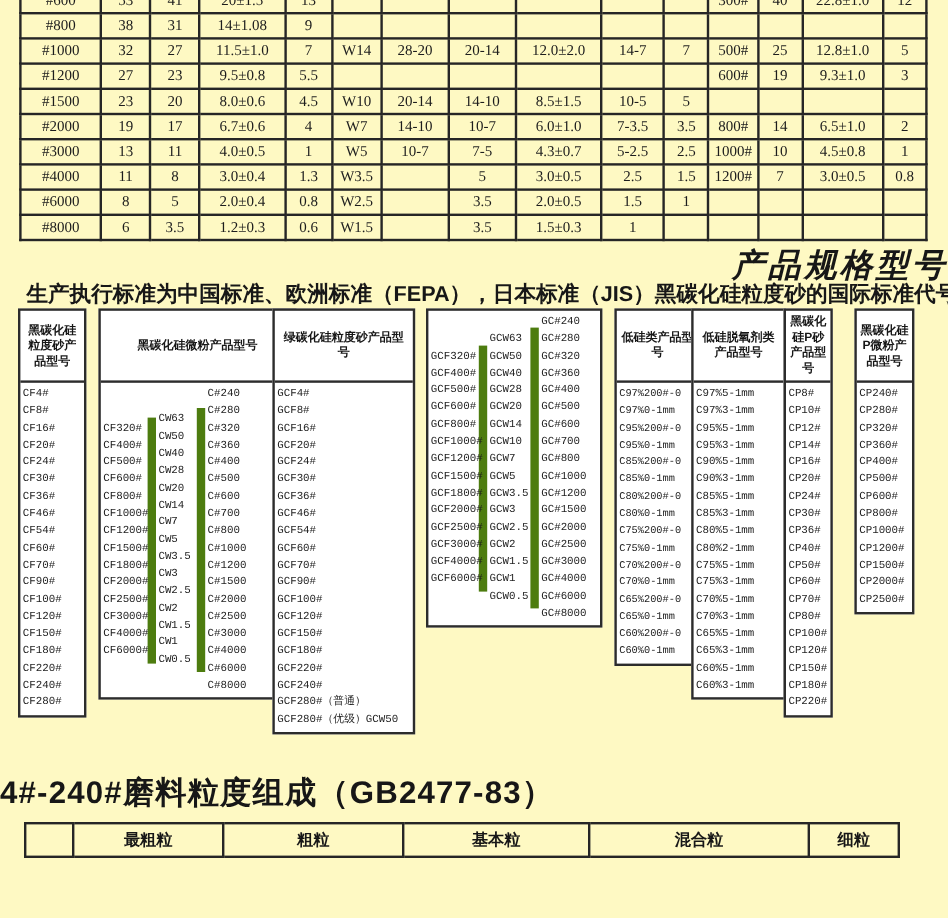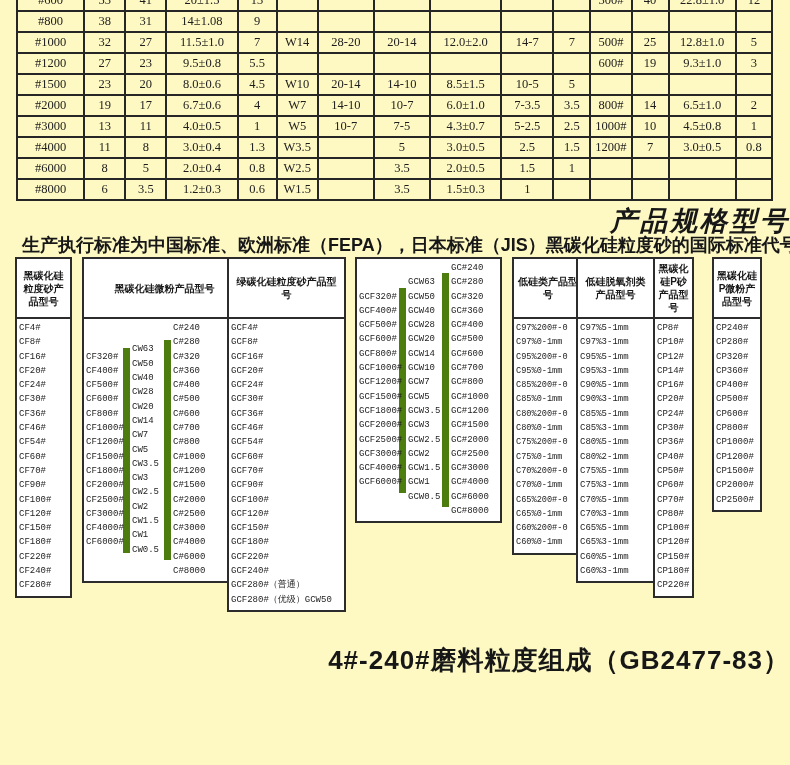--- a/index.html
+++ b/index.html
@@ -36,21 +36,21 @@
   .pbox2 .sub:nth-child(1){width:46px}
   .pbox2 .sub:nth-child(2){width:41px}
   .pbox2 .sub:nth-child(3){flex:1}
   .pbox4 .sub:nth-child(1){width:49px}
   .pbox4 .sub:nth-child(2){width:43px}
   .pbox4 .sub:nth-child(3){flex:1}
   .code{font-family:"Liberation Mono","DejaVu Sans Mono",monospace;font-size:9px;
         line-height:14.3px;height:14.3px;white-space:nowrap;color:#1d1d1d;}
   .pbox5 .code{font-size:8.6px;}
   
-  .bot-title{margin-top:20px;text-align:right;font-size:26px;font-weight:bold;
+  .bot-title{margin-top:20px;text-align:left;font-size:26px;font-weight:bold;
              letter-spacing:1px;line-height:36px;color:#171717;}
   table.bot{border-collapse:collapse;table-layout:fixed;width:728px;margin:7px 0 0 20px;}
   table.bot td{border:2px solid #262626;height:26px;padding:0;text-align:center;
                font-size:13.5px;font-weight:bold;color:#171717;}
 </style>
 </head>
 <body>
 
 <div class="page">
 
@@ -512,14 +512,34 @@
             <div class="code">CP1500#</div>
             <div class="code">CP2000#</div>
             <div class="code">CP2500#</div>
           </div>
         </div>
       </div>
     </div>
 
   <div class="bot-title">4#-240#磨料粒度组成（GB2477-83）</div>
 
+  <table class="bot">
+    <colgroup>
+      <col style="width:40px">
+        <col style="width:125px">
+        <col style="width:150px">
+      <col style="width:155px">
+        <col style="width:183px">
+        <col style="width:75px">
+    </colgroup>
+    <tbody>
+      <tr>
+          <td></td>
+          <td>最粗粒</td>
+          <td>粗粒</td>
+          <td>基本粒</td>
+          <td>混合粒</td>
+          <td>细粒</td>
+        </tr>
+    </tbody>
+  </table>
 
 </div>
 
 </body></html>

